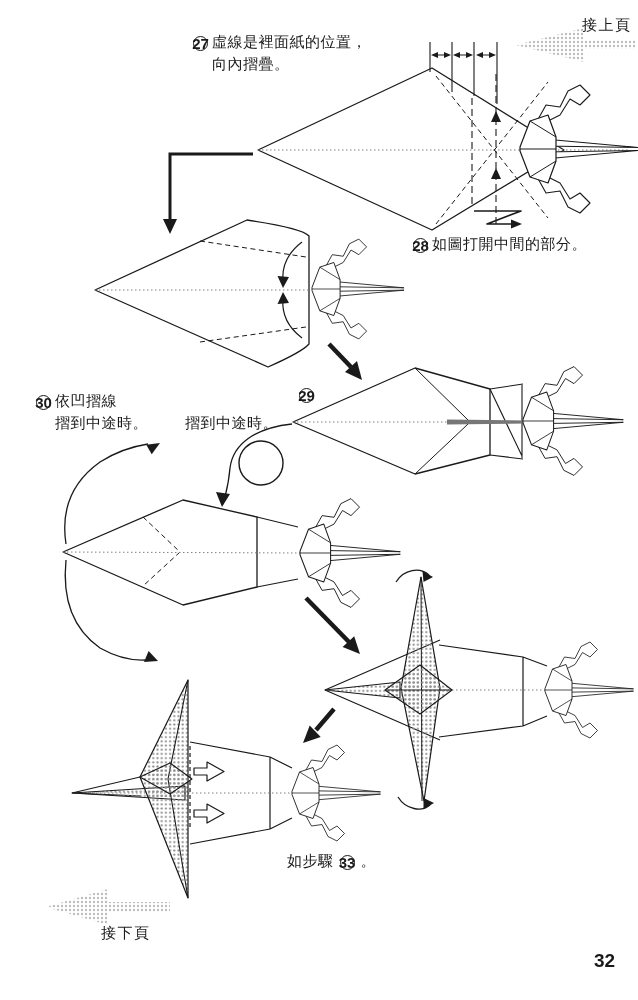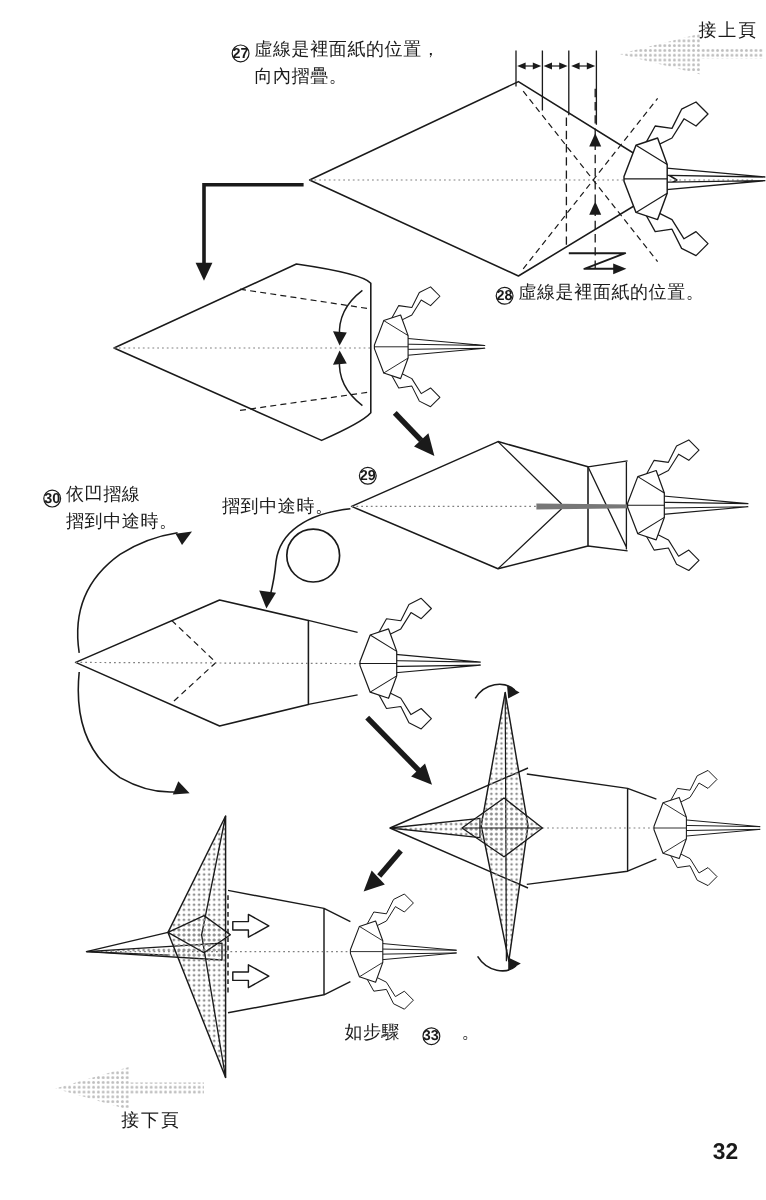--- a/index.html
+++ b/index.html
@@ -1,23 +1,23 @@
 <!DOCTYPE html>
 <html><head>
 <meta charset="utf-8">
 <style>
   html,body{margin:0;padding:0;background:#ffffff;}
   #page{position:relative;width:638px;height:1000px;background:#ffffff;overflow:hidden;
         font-family:"Liberation Sans","DejaVu Sans",sans-serif;color:#1a1a1a;}
   #art{position:absolute;left:0;top:0;}
   .txt{position:absolute;font-size:15px;line-height:1.45;letter-spacing:.5px;white-space:nowrap;}
   .circ{display:inline-flex;align-items:center;justify-content:center;width:15px;height:15px;
-        border:1.4px solid #1a1a1a;border-radius:50%;font-size:12px;font-weight:bold;
+        border:1.4px solid #1a1a1a;border-radius:50%;font-size:15px;font-weight:bold;
         letter-spacing:0;margin-right:4px;vertical-align:-2px;box-sizing:border-box;}
-  .circ.inline{margin:0 18px;}
+  .circ.inline{margin:0 6px;}
   .ind{padding-left:19px;}
   .frac{display:inline-flex;flex-direction:column;align-items:center;font-size:9px;
         line-height:1.05;vertical-align:-3px;margin:0 3px;letter-spacing:0;}
   .frac .fnum{border-bottom:1px solid #1a1a1a;padding:0 1px;}
   .nav{font-size:15px;letter-spacing:1.5px;font-family:Liberation Mono, monospace;}
   .pagenum{font-size:19px;font-weight:bold;letter-spacing:0;}
 </style>
 </head>
 <body>
 
@@ -167,28 +167,28 @@
 <div class="txt nav" style="left:582px;top:16px">
   <span>接上頁</span>
 </div>
 
 <div class="txt" style="left:193px;top:31px">
   <div><span class="circ">27</span><span>虛線是裡面紙的位置，</span></div>
   <div class="ind"><span>向內摺疊。</span></div>
 </div>
 
 <div class="txt" style="left:413px;top:233px">
-  <span class="circ">28</span><span>虛線是裡面紙的位置。</span>
+  <span class="circ">28</span><span>如圖打開中間的部分。</span>
 </div>
 
 <div class="txt" style="left:299px;top:383px">
   <span class="circ">29</span>
 </div>
 
-<div class="txt" style="left:36px;top:402px">
+<div class="txt" style="left:36px;top:390px">
   <div><span class="circ">30</span><span>依凹摺線</span></div>
   <div class="ind"><span>摺到中途時。</span></div>
 </div>
 
 <div class="txt" style="left:185px;top:412px">
   <span>摺到中途時。</span>
 </div>
 
 
 <div class="txt" style="left:268px;top:850px">

